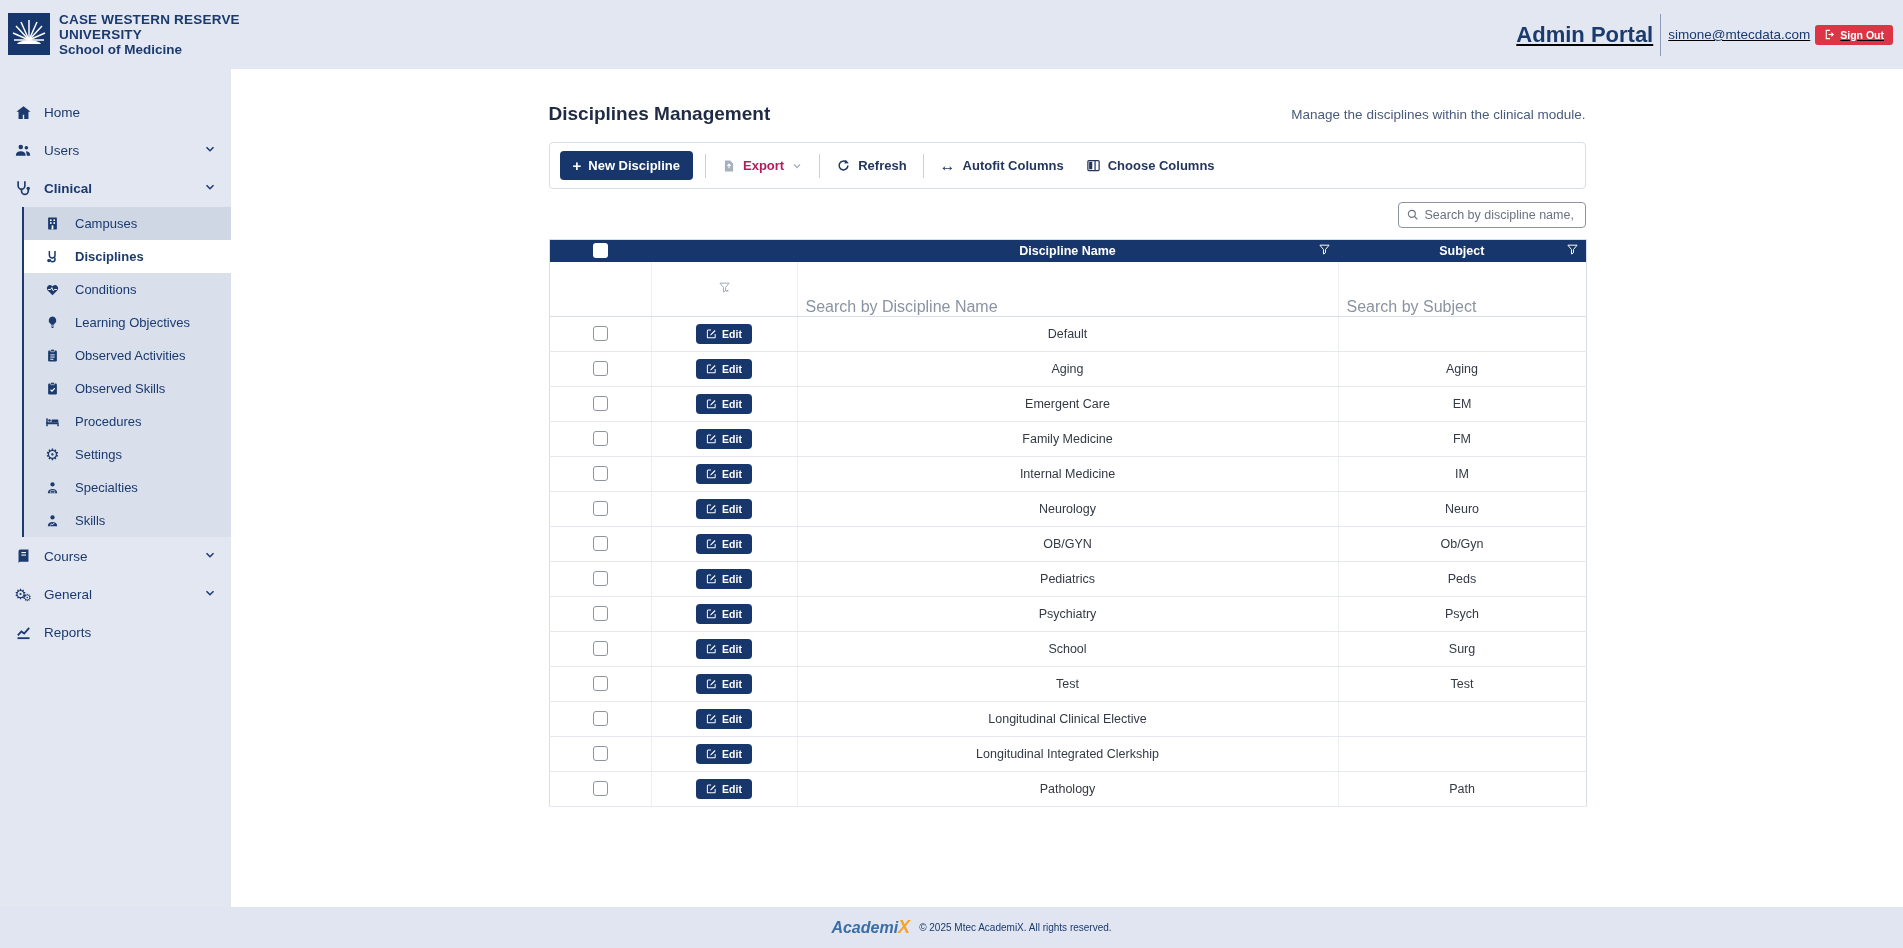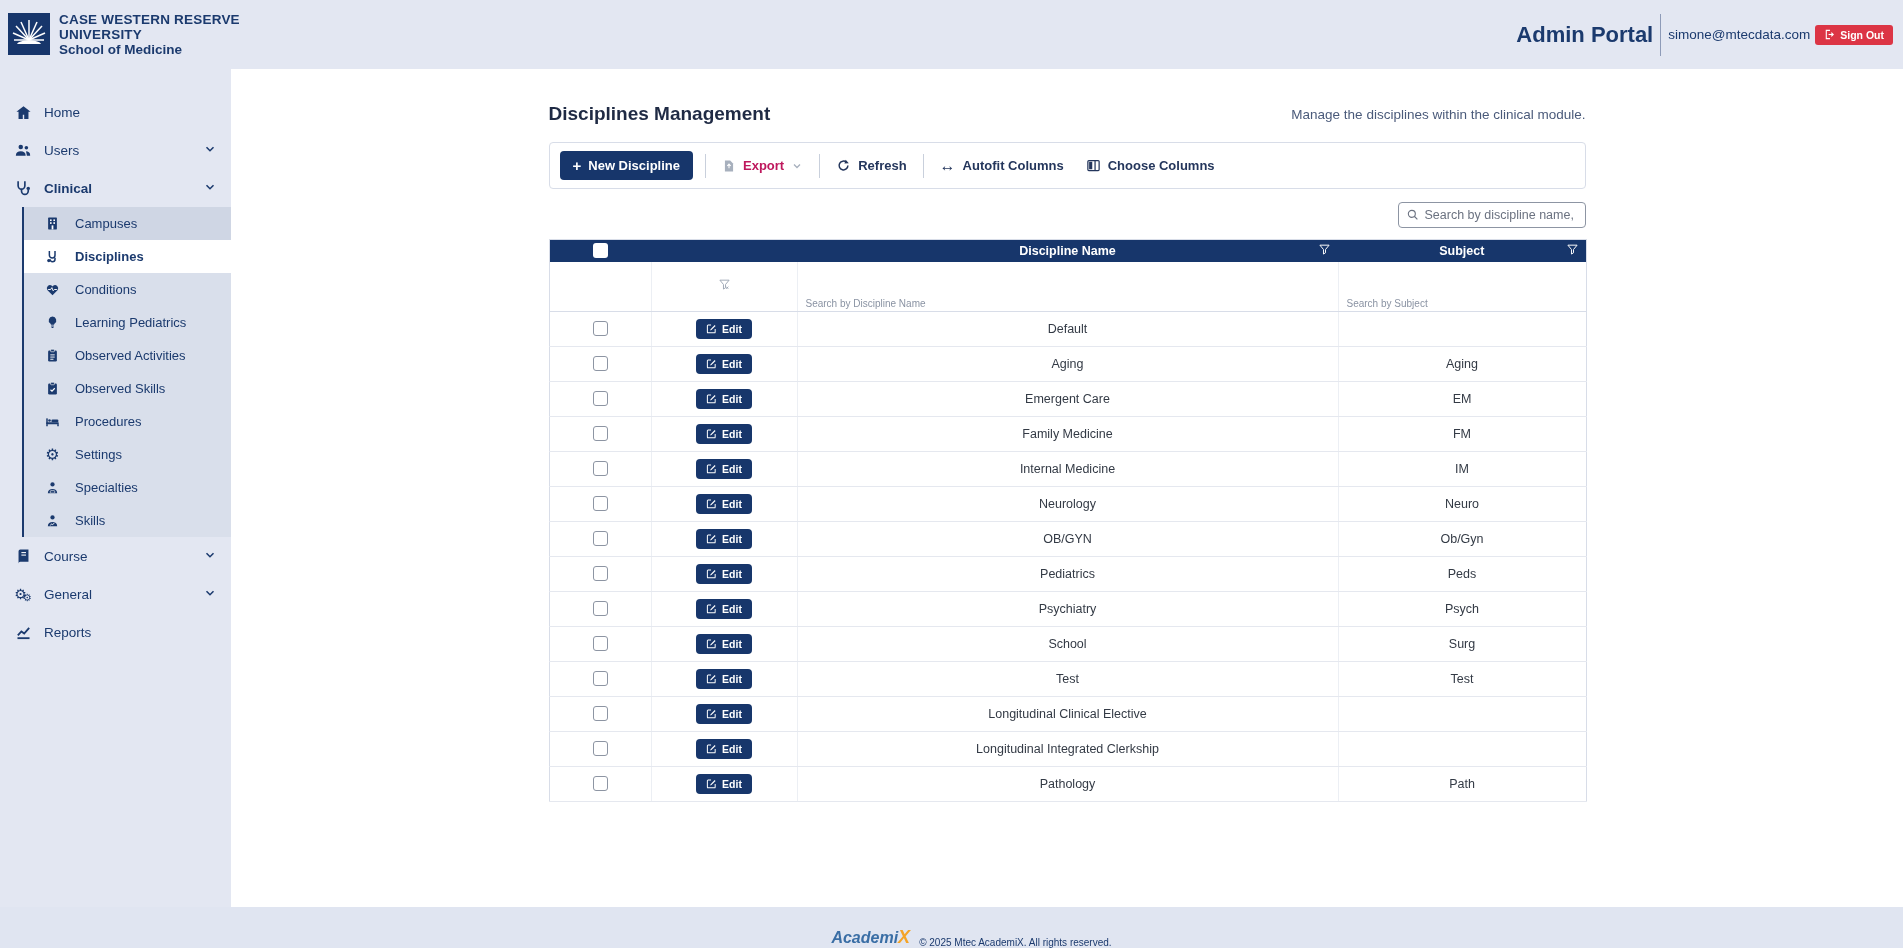--- a/index.html
+++ b/index.html
@@ -11,21 +11,21 @@
   body{font-family:"Liberation Sans",sans-serif;background:#fff;}
   .page{width:1903px;height:948px;display:flex;flex-direction:column;overflow:hidden;}
 
   
   .topbar{height:69px;background:var(--sidebar-bg);display:flex;align-items:center;padding:0 10px 0 8px;flex:0 0 auto;}
   .brand{display:flex;align-items:center;gap:9px;}
   .logo-square{width:42px;height:42px;background:var(--navy);display:flex;align-items:flex-end;justify-content:center;}
   .brand-text{color:var(--navy-text);line-height:1.12;}
   .brand-line{font-size:13.5px;font-weight:bold;letter-spacing:.2px;}
   .brand-line3{font-size:13.5px;font-weight:bold;}
-  .topbar-right{margin-left:auto;display:flex;align-items:center;gap:7px;}
+  .topbar-right{margin-left:auto;display:flex;align-items:center;gap:7px;text-decoration:underline;}
   .portal-title{font-size:22px;font-weight:bold;color:var(--navy-text);}
   .topbar-divider{width:1px;height:42px;background:#8e9bb8;}
   .user-block{display:flex;flex-direction:row;align-items:center;gap:5px;}
   .user-email{font-size:13.5px;color:var(--navy-text);}
   .signout-btn{display:inline-flex;align-items:center;gap:5px;background:var(--red);color:#fff;border:none;
     border-radius:3px;font-size:10.5px;font-weight:bold;padding:4px 9px;cursor:pointer;font-family:inherit;}
 
   
   .middle{flex:1;display:flex;min-height:0;}
   .sidebar{width:231px;flex:0 0 231px;background:var(--sidebar-bg);padding-top:24px;color:var(--navy-text);}
@@ -57,32 +57,32 @@
 
   .search-row{display:flex;justify-content:flex-end;margin-top:13px;}
   .search-box{display:flex;align-items:center;gap:5px;width:188px;height:26px;border:1px solid #8d95a3;border-radius:4px;background:#fff;padding:0 7px;}
   .search-box input{border:none;outline:none;flex:1;font-size:12.5px;font-family:inherit;color:#333;min-width:0;}
   .search-box input::placeholder{color:#6b7280;}
 
   
   table.grid{width:100%;border-collapse:collapse;margin-top:11px;table-layout:fixed;border:1px solid var(--border);}
   .grid thead th{background:var(--navy);color:#fff;font-size:12.5px;font-weight:bold;height:22px;position:relative;text-align:center;}
   .grid .filter-row td{background:#fff;height:27px;border-bottom:1px solid var(--border);border-right:1px solid #eceff4;vertical-align:middle;}
-  .filter-input{border:none;outline:none;width:95%;font-size:10px;font-family:inherit;color:#333;padding-left:8px;background:transparent;margin-top:36px;}
+  .filter-input{border:none;outline:none;width:95%;font-size:16px;font-family:inherit;color:#333;padding-left:8px;background:transparent;margin-top:36px;}
   .filter-input::placeholder{color:#8a93a3;}
   .grid tbody td{background:#fff;height:35px;border-bottom:1px solid #e5e8ef;border-right:1px solid #eceff4;text-align:center;font-size:12.5px;color:#333a45;vertical-align:middle;}
   .grid tbody td:last-child,.grid .filter-row td:last-child{border-right:none;}
   .hdr-funnel{position:absolute;right:7px;top:50%;transform:translateY(-50%);}
   .cbx{appearance:none;-webkit-appearance:none;width:15px;height:15px;border:1px solid #8d95a3;border-radius:3px;background:#fff;cursor:pointer;vertical-align:middle;}
   .cbx.header{border:none;width:15px;height:15px;}
   .edit-btn{display:inline-flex;align-items:center;gap:5px;background:var(--navy);color:#fff;border:none;border-radius:4px;
     font-size:10.5px;font-weight:600;padding:4px 10px;cursor:pointer;font-family:inherit;}
 
   
-  .footer{height:41px;flex:0 0 41px;background:var(--footer-bg);display:flex;align-items:flex-end;justify-content:center;gap:9px;padding-left:40px;}
+  .footer{height:41px;flex:0 0 41px;background:var(--footer-bg);display:flex;align-items:center;justify-content:center;gap:9px;padding-left:40px;}
   .academix{font-style:italic;font-weight:bold;font-size:16px;}
   .academix .a{color:var(--academi-blue);}
   .academix .x{color:var(--academi-orange);font-size:18px;}
   .copyright{font-size:10px;color:var(--navy-text);}
 </style>
 </head>
 <body>
 
 <div class="page">
 
@@ -204,21 +204,21 @@
           <span>Conditions</span>
         </div>
         <div class="sub-item">
           <span class="icon">
             <svg width="15" height="15" viewBox="0 0 24 24" fill="#1b3a6e">
                 <path d="M12 2.5a6 6 0 0 0-3.5 10.9c.6.5 1 1.3 1 2.1h5c0-.8.4-1.6 1-2.1A6 6 0 0 0 12 2.5z"></path>
                 <rect x="9.7" y="16.6" width="4.6" height="1.7" rx=".8"></rect>
                 <rect x="10.3" y="19" width="3.4" height="1.7" rx=".8"></rect>
               </svg>
             </span>
-          <span>Learning Pediatrics</span>
+          <span>Learning Objectives</span>
         </div>
         <div class="sub-item">
           <span class="icon">
             <svg width="15" height="15" viewBox="0 0 24 24">
                 <rect x="5" y="4" width="14" height="17.5" rx="2" fill="#1b3a6e"></rect>
                 <rect x="9" y="2" width="6" height="4" rx="1" fill="#1b3a6e" stroke="#fff" stroke-width="1"></rect>
                 <g stroke="#fff" stroke-width="1.5">
                   <line x1="8.5" y1="11" x2="15.5" y2="11"></line>
                   <line x1="8.5" y1="14.5" x2="15.5" y2="14.5"></line>
                   <line x1="8.5" y1="18" x2="13.5" y2="18"></line>

